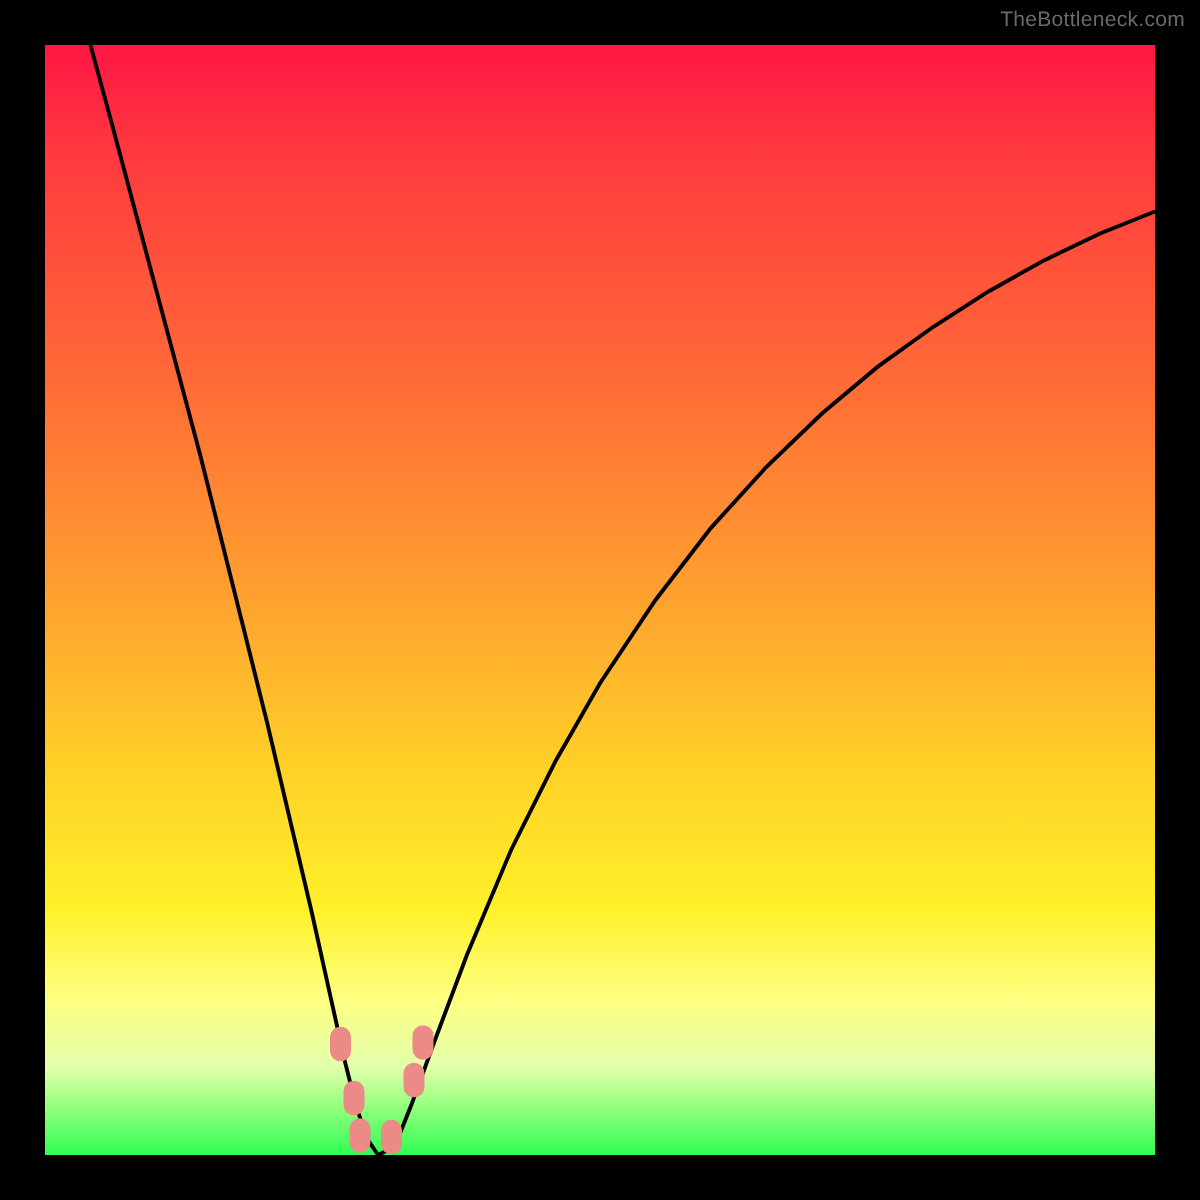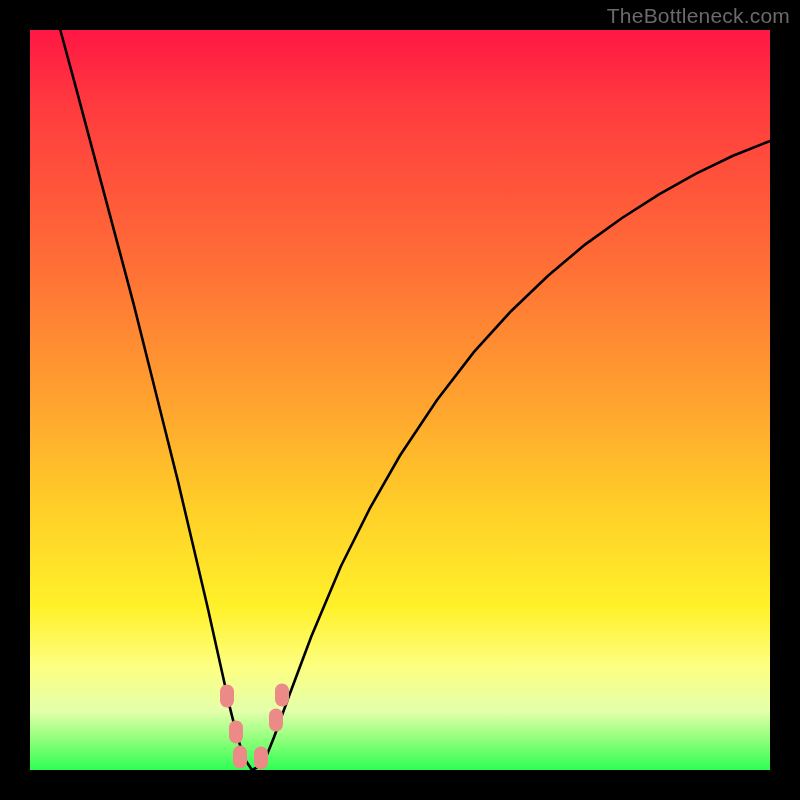--- a/index.html
+++ b/index.html
@@ -37,21 +37,21 @@
       #e4ffab 92%,
       #8dff7a 96%,
       #2eff54 100%
     );
   }
   .watermark {
     position: absolute;
     top: 4px;
     right: 10px;
     color: #6a6a6a;
-    font-size: 21px;
+    font-size: 14px;
     font-weight: 500;
     letter-spacing: 0.2px;
     user-select: none;
   }
   svg.curve {
     position: absolute;
     left: 0;
     top: 0;
     width: 740px;
     height: 740px;

